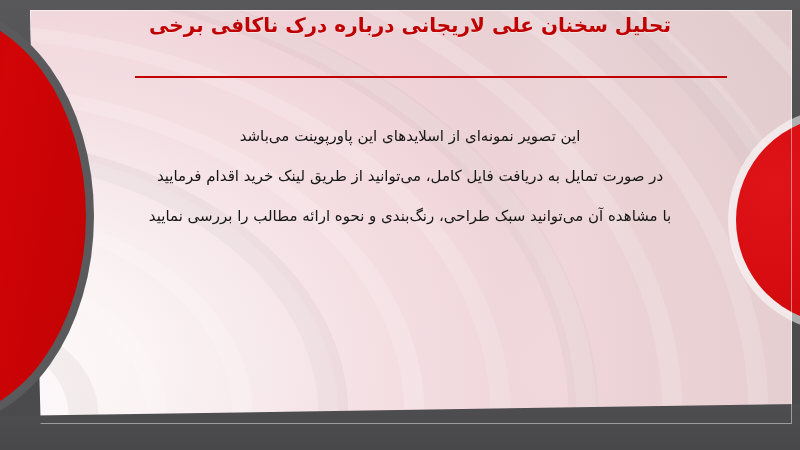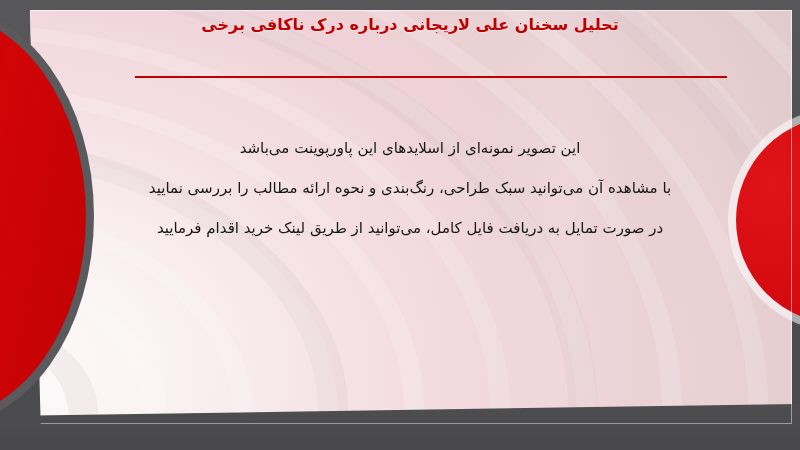--- a/index.html
+++ b/index.html
@@ -148,42 +148,42 @@
   .title-block {
     position: absolute;
     right: 60px;
     top: 8px;
     width: 660px;
     text-align: center;
     z-index: 6;
   }
   .title-line {
     color: #c00000;
-    font-size: 16px;
+    font-size: 20px;
     font-weight: bold;
     line-height: 34px;
     white-space: nowrap;
     text-shadow: 0 1px 0 rgba(255,255,255,0.35);
     text-align: center;
   }
   .title-rule {
     position: absolute;
     left: 135px;
     top: 76px;
     width: 592px;
     height: 0;
     border-top: 2px solid #c00000;
     z-index: 6;
   }
 
   
   .body-block {
     position: absolute;
     right: 70px;
-    top: 128px;
+    top: 116px;
     width: 640px;
     text-align: center;
     z-index: 6;
   }
   .body-line {
     color: #161616;
     font-size: 15px;
     font-weight: normal;
     line-height: 40px;
     white-space: nowrap;
@@ -226,17 +226,17 @@
   <div class="bottom-band"></div>
 
   <div class="title-block">
     <div class="title-line">تحلیل سخنان علی لاریجانی درباره درک ناکافی برخی</div>
   </div>
 
   <div class="title-rule"></div>
 
   <div class="body-block">
     <div class="body-line">این تصویر نمونه‌ای از اسلایدهای این پاورپوینت می‌باشد</div>
+    <div class="body-line">در صورت تمایل به دریافت فایل کامل، می‌توانید از طریق لینک خرید اقدام فرمایید</div>
     <div class="body-line">با مشاهده آن می‌توانید سبک طراحی، رنگ‌بندی و نحوه ارائه مطالب را بررسی نمایید</div>
-    <div class="body-line">در صورت تمایل به دریافت فایل کامل، می‌توانید از طریق لینک خرید اقدام فرمایید</div>
   </div>
 
 </div>
 
 </body></html>

